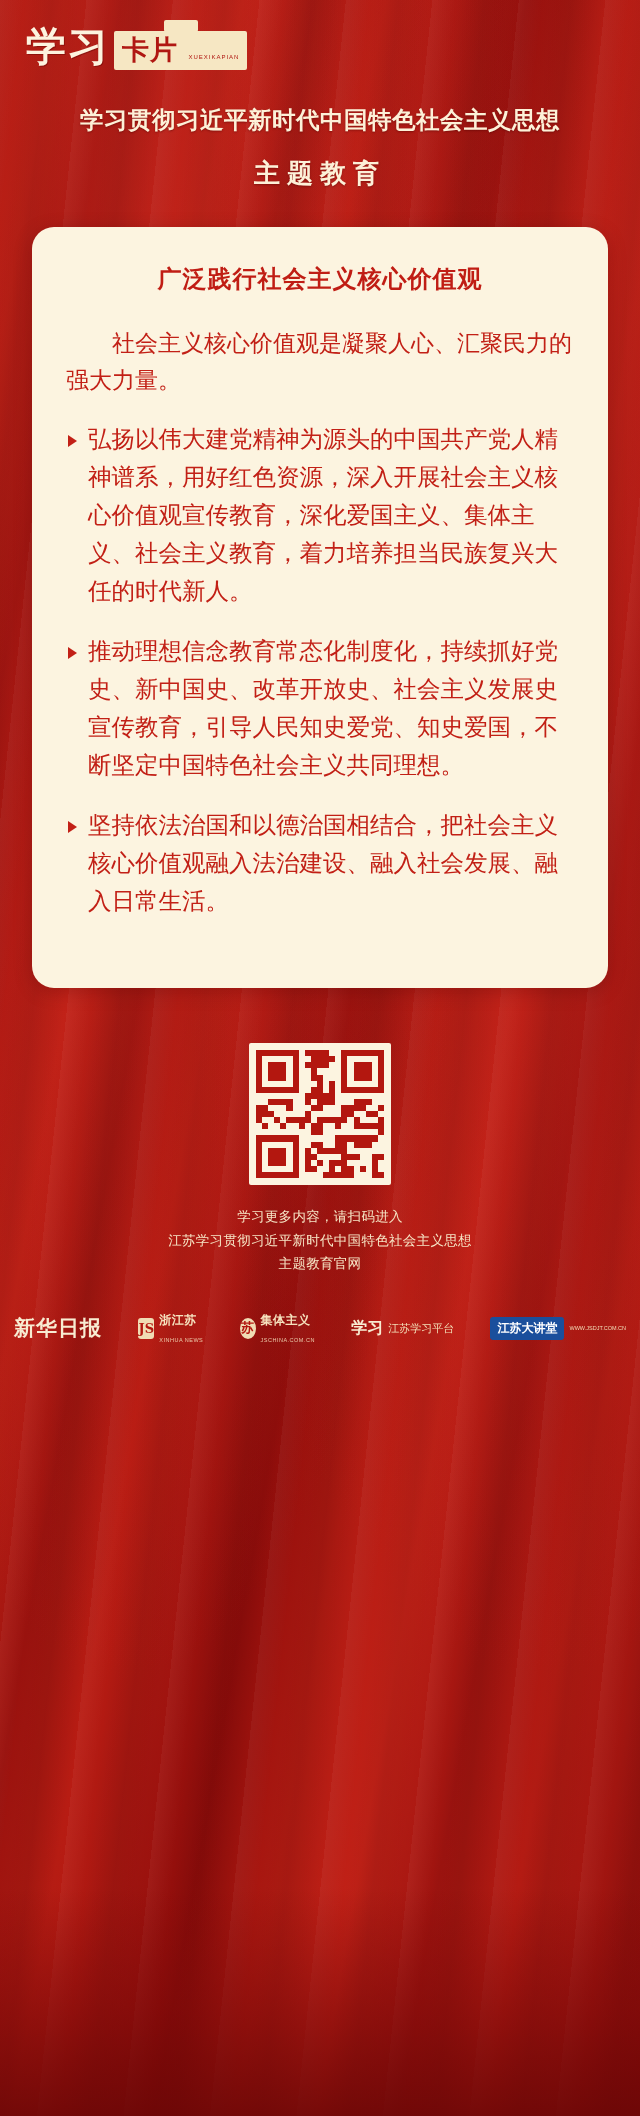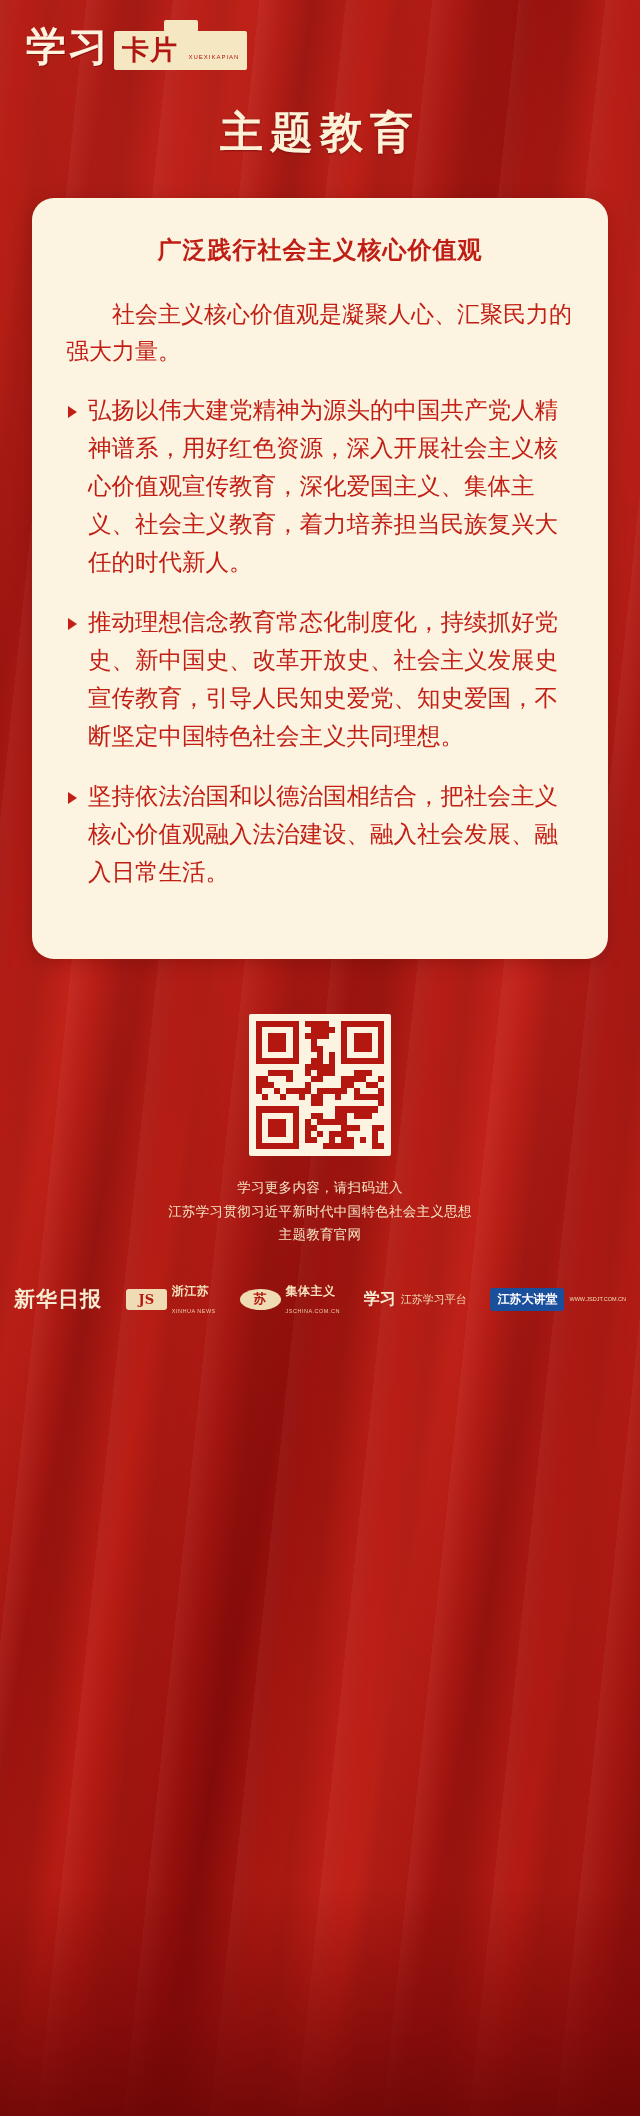--- a/index.html
+++ b/index.html
@@ -106,21 +106,21 @@
   .head-line1 {
     font-family: "DejaVu Serif", serif;
     font-size: 23.5px;
     font-weight: bold;
     color: #fdf1d8;
     letter-spacing: 0.5px;
     text-shadow: 0 1px 2px rgba(80,0,0,0.45);
   }
   .head-line2 {
     font-family: "DejaVu Serif", serif;
-    font-size: 43px;
+    font-size: 26px;
     font-weight: bold;
     color: #fdf1d8;
     letter-spacing: 7px;
     margin-top: 20px;
     text-shadow: 0 1px 2px rgba(80,0,0,0.45);
   }
 
   
   .card {
     position: relative;
@@ -233,21 +233,21 @@
     white-space: nowrap;
   }
   .f-xinhua {
     font-family: "DejaVu Serif", serif;
     font-size: 21px;
     font-weight: bold;
     color: #f8ecd2;
     letter-spacing: 1px;
   }
   .f-mark {
-    width: 41px; height: 21px;
+    width: 16px; height: 21px;
     background: #f0dcb4;
     color: #b3170f;
     border-radius: 3px;
     font-size: 13px;
     font-weight: bold;
     display: flex;
     align-items: center;
     justify-content: center;
     font-family: "DejaVu Serif", serif;
   }
@@ -280,20 +280,21 @@
   <div class="logo-wrap">
     <span class="logo-xuexi">学习</span>
     <span class="logo-card">
       <span class="logo-pin"></span>
       <span>卡片</span>
       <span class="logo-sub">XUEXIKAPIAN</span>
     </span>
   </div>
 
   <div class="head-block">
+    <div class="head-line1">学习贯彻习近平新时代中国特色社会主义思想</div>
     <div class="head-line2">主题教育</div>
   </div>
 
   <div class="card">
     <div class="card-title">广泛践行社会主义核心价值观</div>
     <div class="lead">社会主义核心价值观是凝聚人心、汇聚民力的强大力量。</div>
     <ul class="bullets">
       <li>弘扬以伟大建党精神为源头的中国共产党人精神谱系，用好红色资源，深入开展社会主义核心价值观宣传教育，深化爱国主义、集体主义、社会主义教育，着力培养担当民族复兴大任的时代新人。</li>
       <li>推动理想信念教育常态化制度化，持续抓好党史、新中国史、改革开放史、社会主义发展史宣传教育，引导人民知史爱党、知史爱国，不断坚定中国特色社会主义共同理想。</li>
       <li>坚持依法治国和以德治国相结合，把社会主义核心价值观融入法治建设、融入社会发展、融入日常生活。</li>

